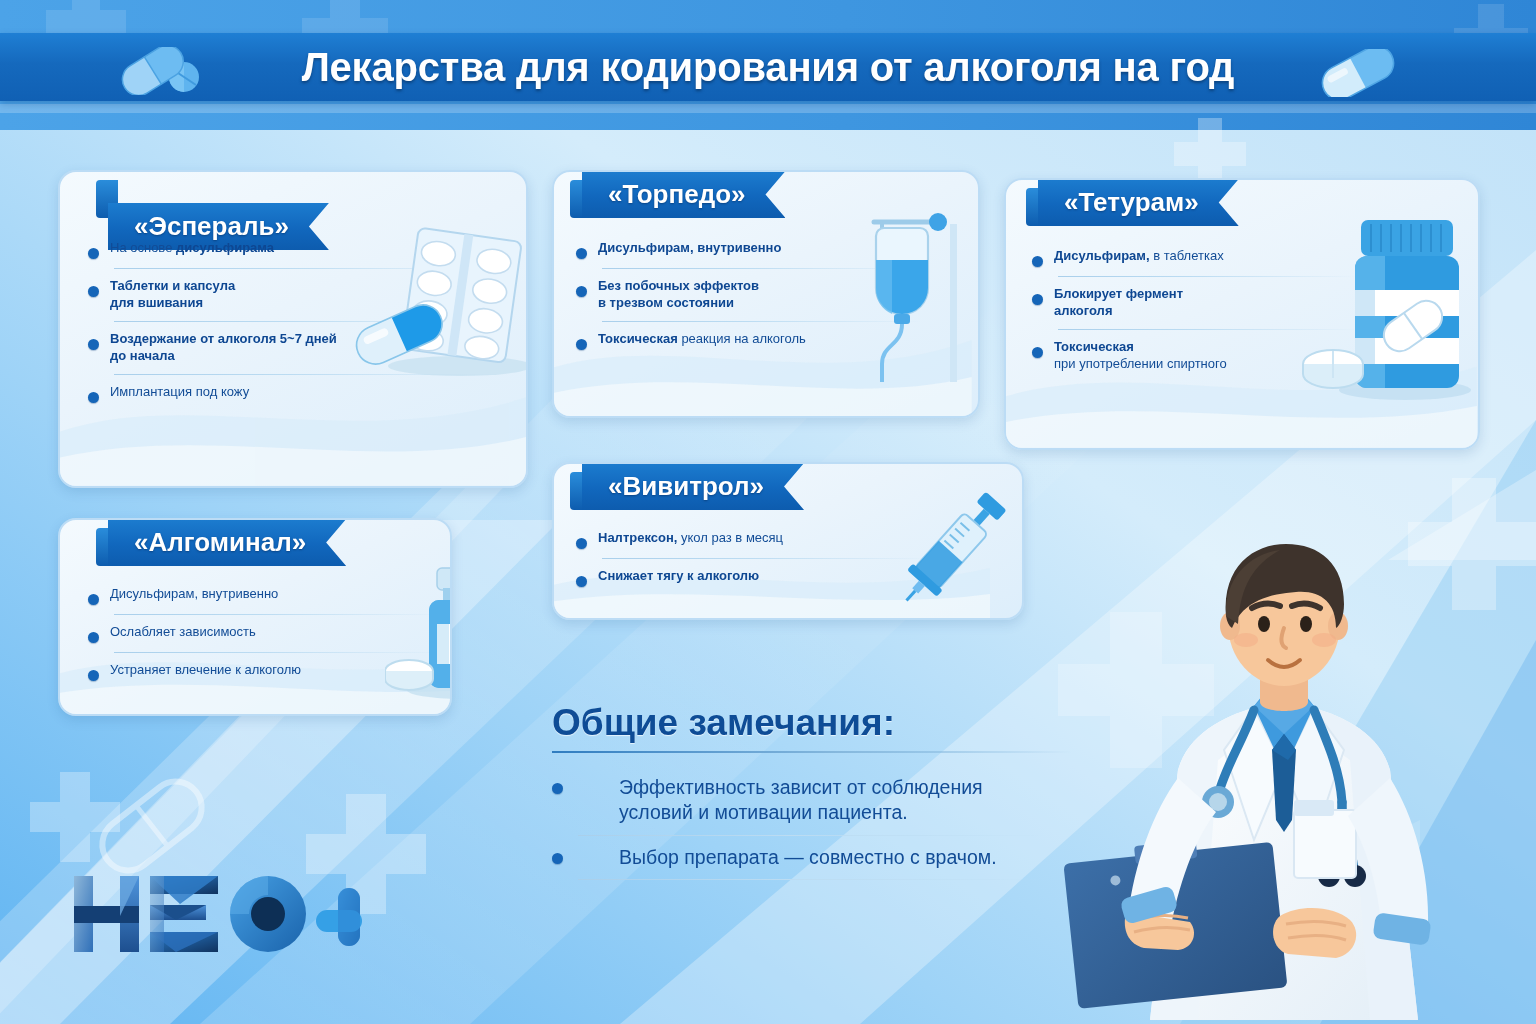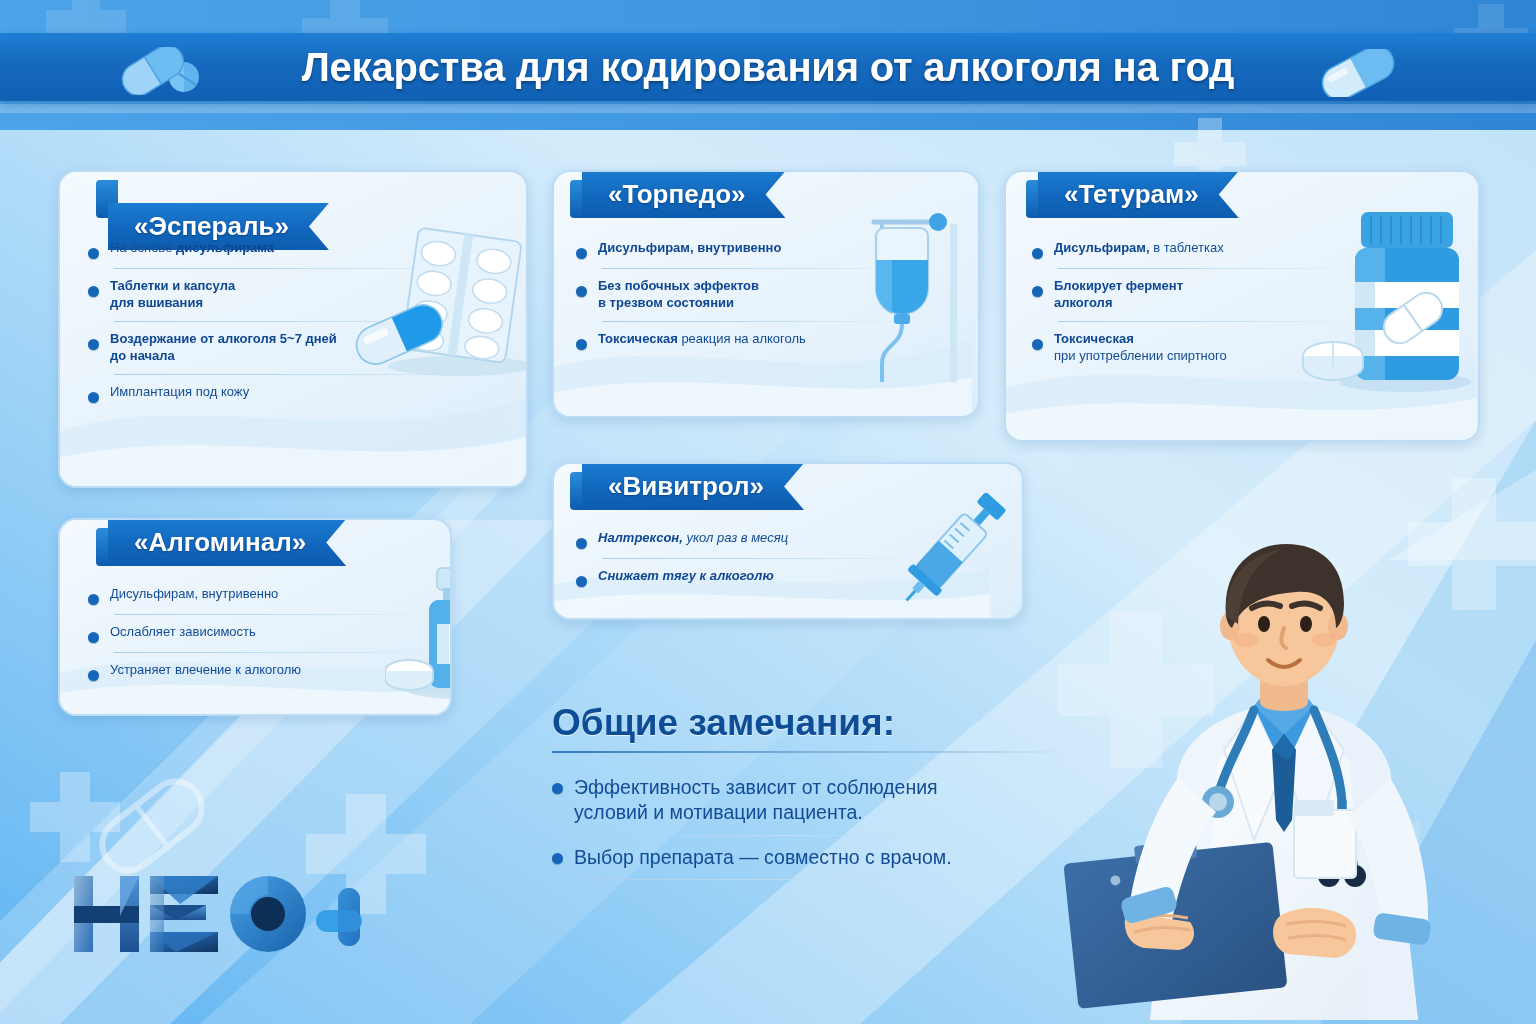--- a/index.html
+++ b/index.html
@@ -86,21 +86,21 @@
   .notes{ position:absolute; left:552px; top:702px; width:540px; z-index:6; }
   .notes-title{
     font-size:37px; font-weight:bold; color:#0e4c96;
     text-shadow:0 1px 1px rgba(255,255,255,.7);
   }
   .notes-rule{
     height:2px; margin-top:7px; width:520px;
     background:linear-gradient(90deg,#2f7cc0 0%,#86b8dd 55%,rgba(180,210,235,0) 100%);
   }
   .notes .blist{ position:static; margin-top:22px; }
-  .notes .btxt{ font-size:19.5px; }
+  .notes .btxt{ font-size:19.5px;margin-left:45px; }
 
   
   .logo{ position:absolute; left:72px; top:872px; z-index:7; }
 
   
   .ill{ position:absolute; z-index:5; pointer-events:none; }
   .doctor{ position:absolute; right:18px; bottom:0; z-index:8; pointer-events:none; }
 </style>
 </head>
 <body>
@@ -301,21 +301,21 @@
       <span class="btxt"><b>Без побочных эффектов<br>в трезвом состоянии</b></span>
     </div>
     <div class="sep" style="width:320px;"></div>
     <div class="bitem">
       <span class="dot"></span>
       <span class="btxt"><b>Токсическая</b> реакция на алкоголь</span>
     </div>
   </div>
 </div>
 
-<div class="card" style="left:1004px; top:170px; width:476px; height:272px;">
+<div class="card" style="left:1004px; top:178px; width:476px; height:272px;">
   <svg class="card-wave" viewBox="0 0 476 130" preserveAspectRatio="none">
     <path d="M0 78 C140 38 300 104 476 48 L476 130 L0 130Z" fill="#d8ecfa" opacity=".75"></path>
     <path d="M0 104 C150 74 320 120 476 88 L476 130 L0 130Z" fill="#ffffff" opacity=".55"></path>
   </svg>
   <div class="ribbon-tab" style="left:20px;"></div>
   <div class="ribbon" style="left:32px;">«Тетурам»</div>
 
   <span class="ill" style="left:295px; top:32px;">
     <svg width="180" height="195" viewBox="0 0 180 195">
       <ellipse cx="104" cy="178" rx="66" ry="10" fill="#bedcef" opacity=".7"></ellipse>
@@ -385,21 +385,21 @@
           <line x1="58" y1="60" x2="70" y2="60"></line>
           <line x1="58" y1="68" x2="70" y2="68"></line>
         </g>
         <rect x="50" y="106" width="40" height="9" rx="3" fill="#2f9be0"></rect>
         <rect x="66" y="115" width="8" height="10" fill="#6fbcf0"></rect>
         <line x1="70" y1="125" x2="70" y2="138" stroke="#3aa3e4" stroke-width="3"></line>
       </g>
     </svg>
   </span>
 
-  <div class="blist" style="left:22px; top:66px; width:330px;font-style:italic;">
+  <div class="blist" style="left:22px; top:66px; width:330px;">
     <div class="bitem">
       <span class="dot"></span>
       <span class="btxt"><b>Налтрексон,</b> укол раз в месяц</span>
     </div>
     <div class="sep" style="width:330px;"></div>
     <div class="bitem">
       <span class="dot"></span>
       <span class="btxt"><b>Снижает тягу к алкоголю</b></span>
     </div>
   </div>

